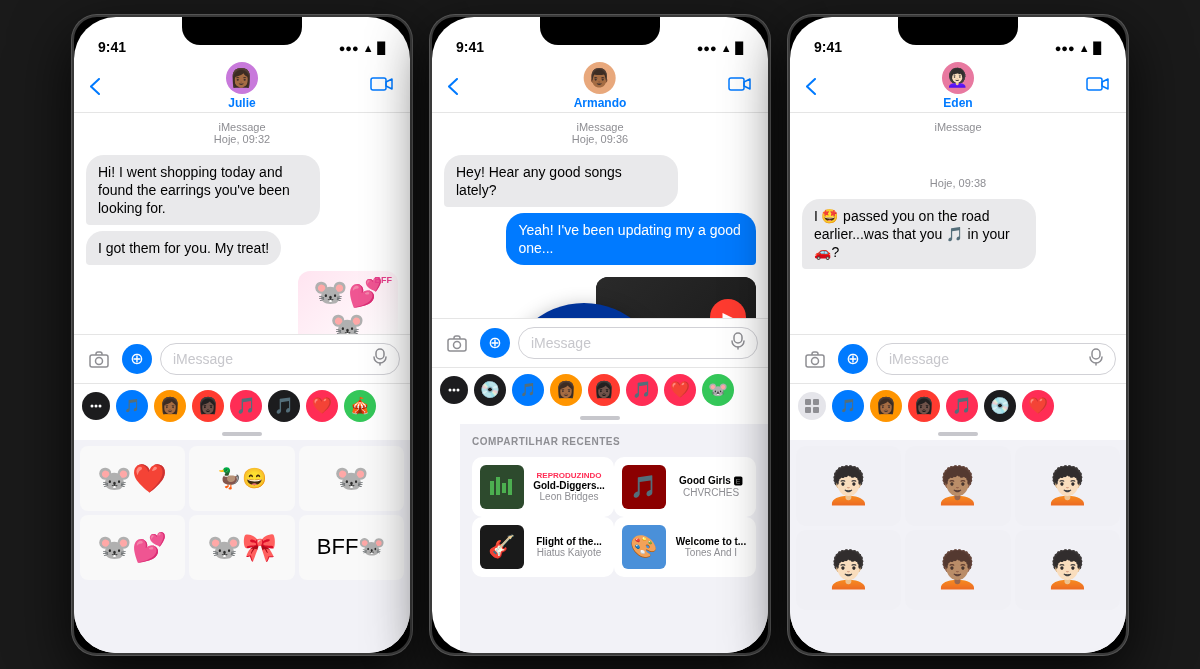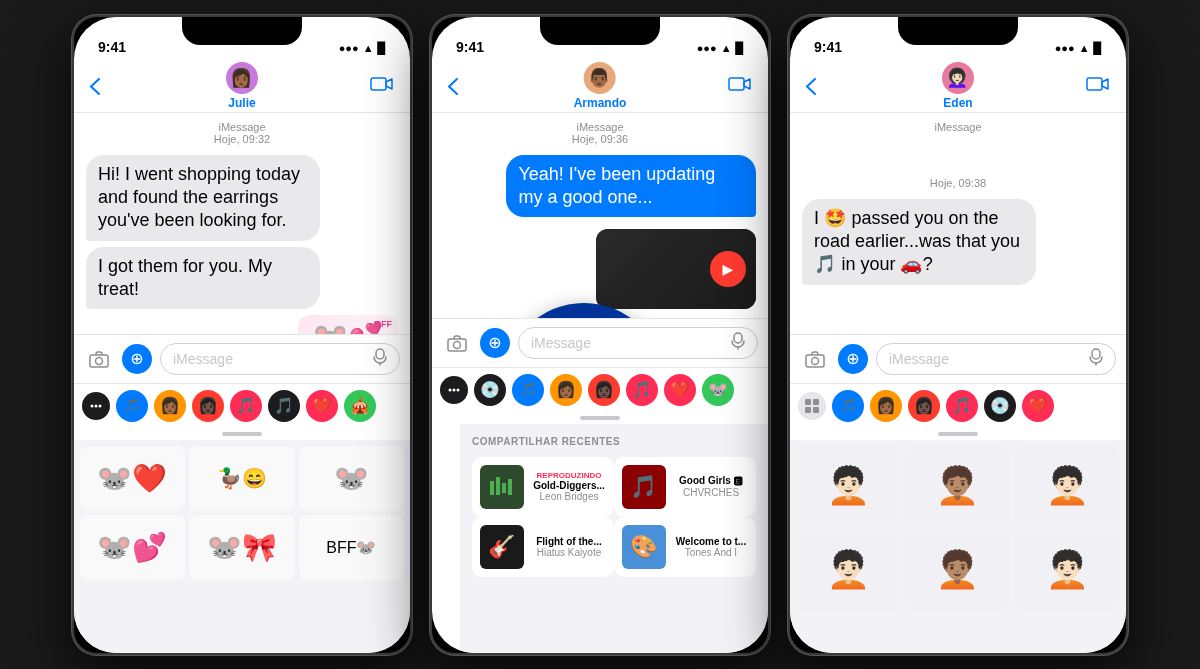--- a/index.html
+++ b/index.html
@@ -99,21 +99,21 @@
       text-align: center;
       font-size: 10px;
       color: #8e8e93;
       margin: 4px 0;
     }
 
     .msg-bubble {
       max-width: 75%;
       padding: 8px 12px;
       border-radius: 18px;
-      font-size: 18px;
+      font-size: 14px;
       line-height: 1.3;
     }
 
     .msg-received {
       background: #e9e9eb;
       color: #000;
       border-bottom-left-radius: 4px;
       align-self: flex-start;
     }
 
@@ -441,21 +441,21 @@
 
     <div class="scroll-indicator"></div>
 
     <div class="content-panel" style="flex:1;overflow:hidden;">
       <div class="sticker-grid">
         <div class="sticker-item">🐭❤️</div>
         <div class="sticker-item" style="font-size:20px;">🦆😄</div>
         <div class="sticker-item">🐭</div>
         <div class="sticker-item">🐭💕</div>
         <div class="sticker-item">🐭🎀</div>
-        <div class="sticker-item" style="font-size:16px;">BFF🐭</div>
+        <div class="sticker-item" style="font-size:22px;">BFF🐭</div>
       </div>
     </div>
   </div>
 </div>
 
 <div class="phone-frame">
   <div class="notch"></div>
   <div class="phone-screen">
 
     <div class="status-bar">
@@ -486,20 +486,21 @@
           </svg>
       </div>
     </div>
 
     <div style="flex:1;position:relative;overflow:hidden;">
       <div class="messages-scroll">
         <div class="msg-timestamp">
           <div style="font-size:11px;color:#8e8e93;">iMessage</div>
           <div style="font-size:11px;color:#8e8e93;">Hoje, 09:36</div>
         </div>
+        <div class="msg-bubble msg-received">Hey! Hear any good songs lately?</div>
         <div class="msg-bubble msg-sent" style="max-width:80%;">Yeah! I've been updating my a good one...</div>
 
         <div style="align-self:flex-end;margin-top:6px;">
           <div style="position:relative;width:160px;height:80px;background:#1c1c1e;border-radius:12px;overflow:hidden;">
             <div style="position:absolute;inset:0;background:linear-gradient(135deg,#2a2a2a,#1a1a1a);display:flex;align-items:center;justify-content:flex-end;padding-right:10px;">
               <div class="play-btn">▶</div>
             </div>
           </div>
 
         </div>

